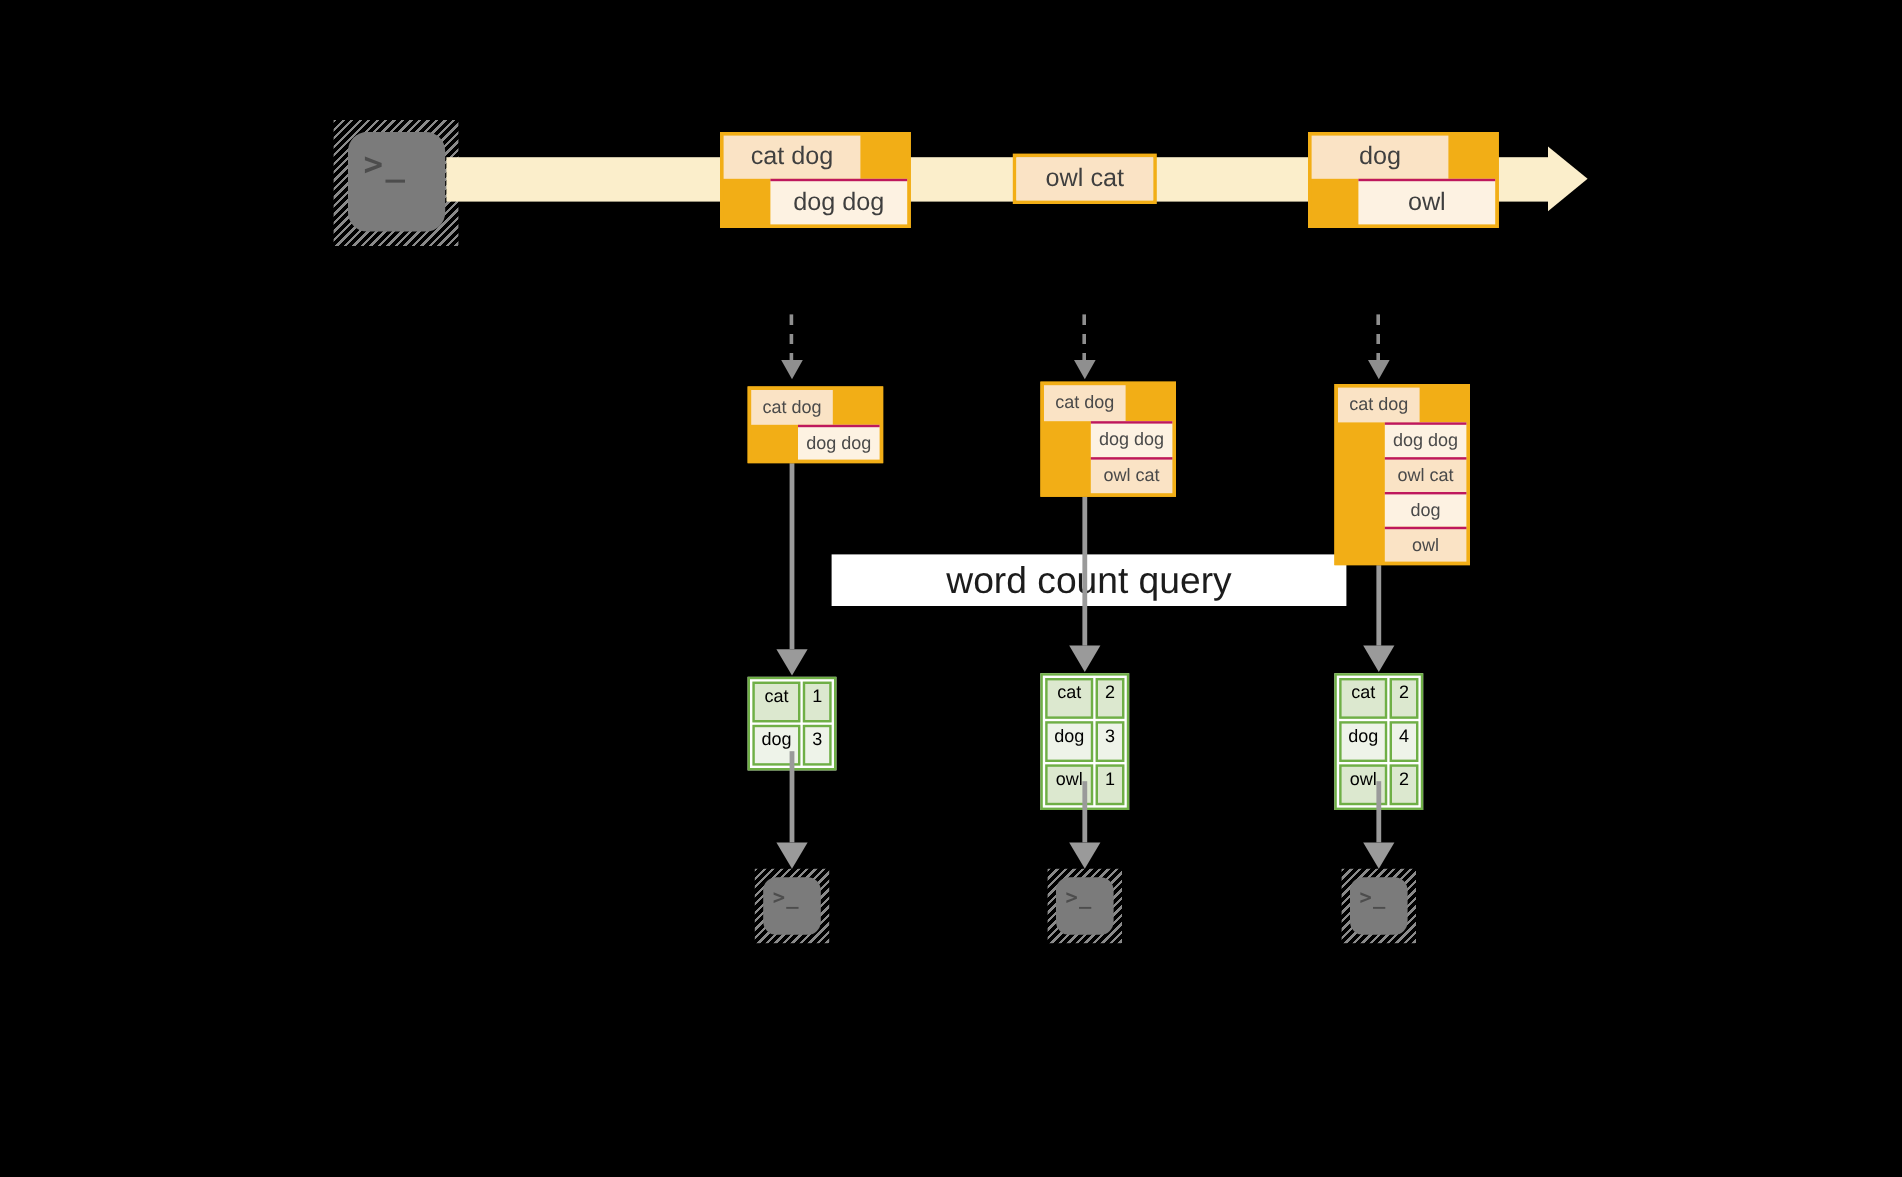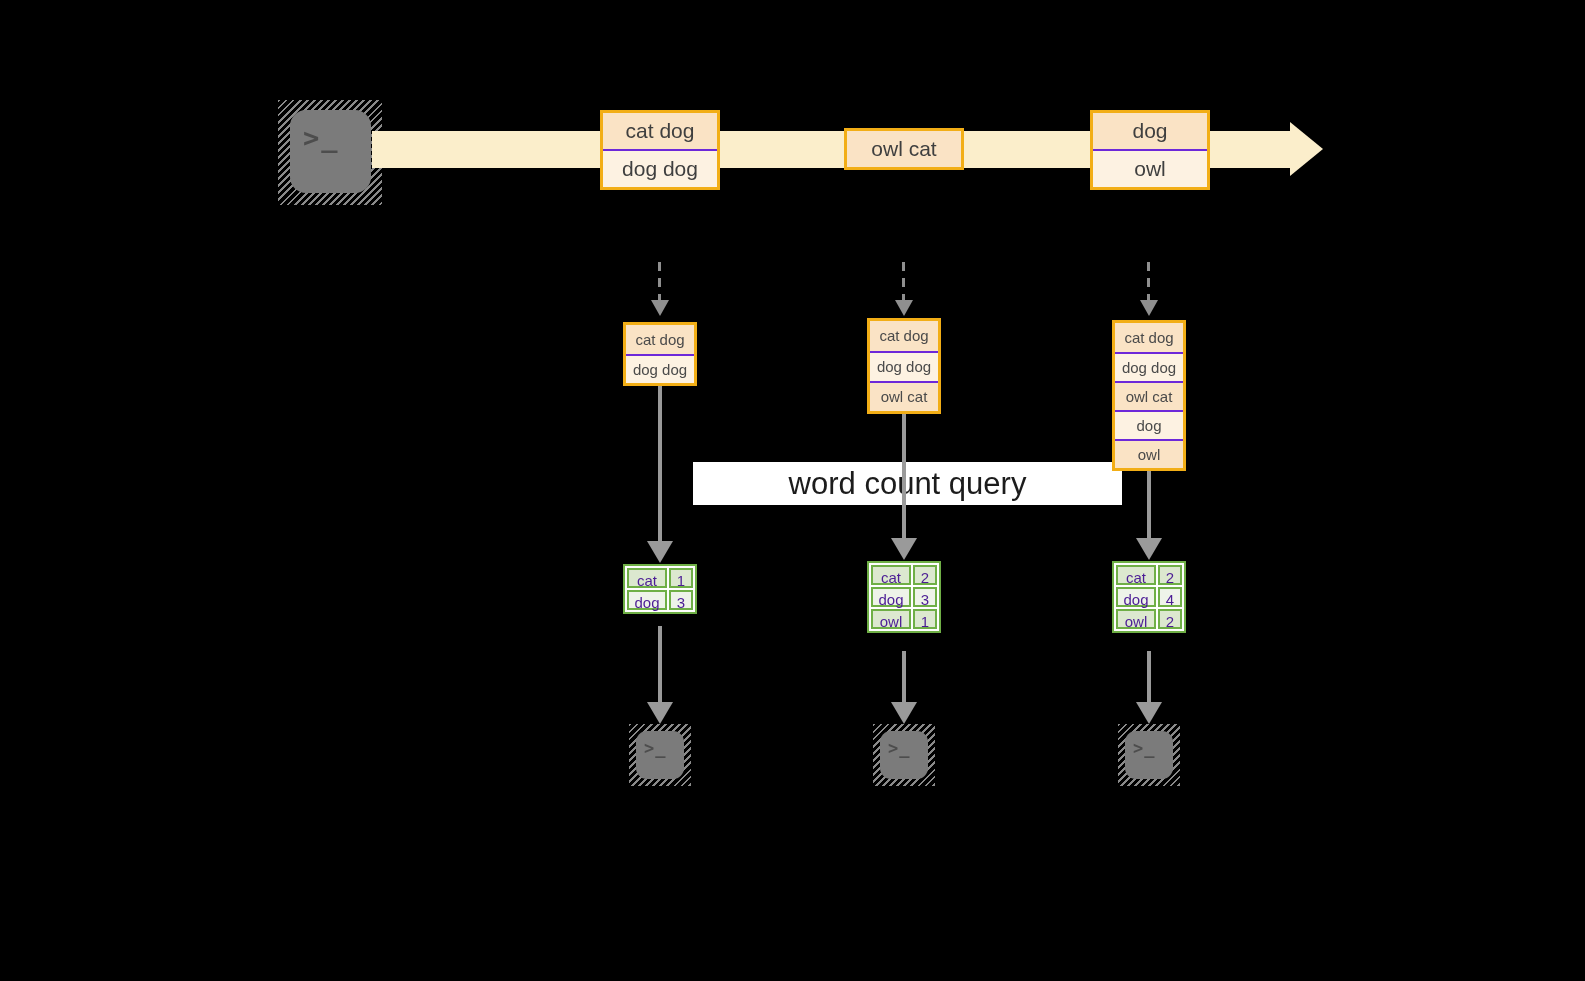--- a/index.html
+++ b/index.html
@@ -47,21 +47,21 @@
     left: 1290px; top: 122px;
     width: 0; height: 0;
     border-top: 27px solid transparent;
     border-bottom: 27px solid transparent;
     border-left: 33px solid #fbeecb;
   }
 
   
   .obox { position: absolute; border: 3px solid #f2ae16; background: #f2ae16; z-index: 3; }
   .orow { text-align: center; color: #3f3f3f; }
-  .orow + .orow { border-top: 2px solid #6d28d9; }
+  .orow + .orow { border-top: 2px solid #be185d; margin-left: 39px; }
   .fill-a { background: #fae3c5; }
   .fill-b { background: #fdf2e2; }
   .srow { height: 36px; line-height: 36px; font-size: 21px; width: 114px; }
   .srow + .srow { height: 38px; line-height: 36px; }
   .sbox1 { left: 600px; top: 110px; }
   .sbox2 { left: 844px; top: 128px; }
   .sbox3 { left: 1090px; top: 110px; }
 
   .brow { width: 68px; font-size: 15px; color: #4a4a4a; }
   .sb1 .brow { height: 29px; line-height: 29px; }
@@ -107,22 +107,22 @@
     font-size: 31px; line-height: 43px; text-align: center; color: #1c1c1c;
   }
 
   
   .gtable {
     position: absolute; z-index: 2;
     background: #fff; border: 2px solid #6faf46; padding: 2px;
     display: grid; grid-template-columns: 40px 24px; gap: 2px;
   }
   .gcell {
-    border: 2px solid #6faf46; height: 20px; line-height: 21px;
-    text-align: center; font-size: 15px; color: #4c1d95;
+    border: 2px solid #6faf46; height: 34px; line-height: 21px;
+    text-align: center; font-size: 15px; color: #000000;
   }
   .gfill-a { background: #dce8cf; }
   .gfill-b { background: #eef3e9; }
   .gt1 { left: 623px; top: 564px; }
   .gt2 { left: 867px; top: 561px; }
   .gt3 { left: 1112px; top: 561px; }
 </style>
 </head>
 <body>
 

